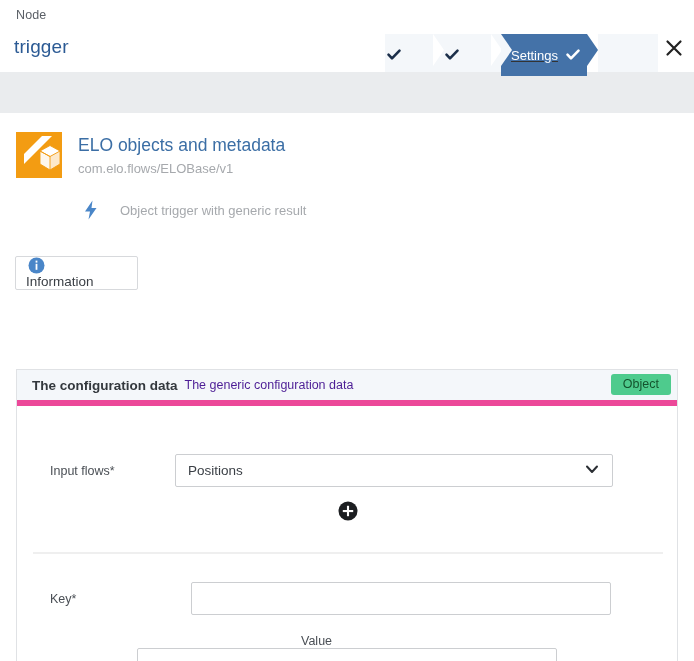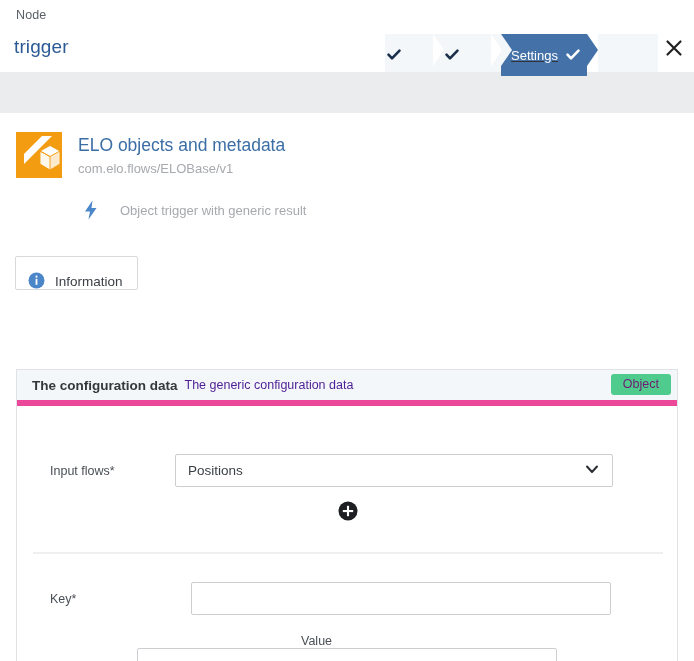--- a/index.html
+++ b/index.html
@@ -207,23 +207,24 @@
   .info-btn {
     position: absolute;
     left: 15px;
     top: 256px;
     width: 123px;
     height: 34px;
     border: 1px solid #d7d9dc;
     background: #ffffff;
     border-radius: 2px;
     display: flex;
-    align-items: flex-end;
+    align-items: flex-start;
     cursor: pointer;
     box-sizing: border-box;
+    flex-direction: column;
   }
   .info-icon {
     margin-left: 12px;
     display: flex;
     align-items: center;
   }
   .info-label {
     margin-left: 10px;
     font-size: 13.5px;
     color: #3a3f45;
@@ -256,21 +257,21 @@
   .panel-desc {
     font-size: 12.5px;
     color: #4c1d95;
     margin-left: 7px;
   }
   .panel-badge {
     position: absolute;
     right: 6px;
     top: 4px;
     background: #4ecb8d;
-    color: #701a75;
+    color: #14532d;
     font-size: 12.5px;
     border-radius: 3px;
     padding: 3px 12px 4px 12px;
     line-height: 14px;
   }
   .panel-body {
     padding: 0;
     height: 258px;
     position: relative;
   }

